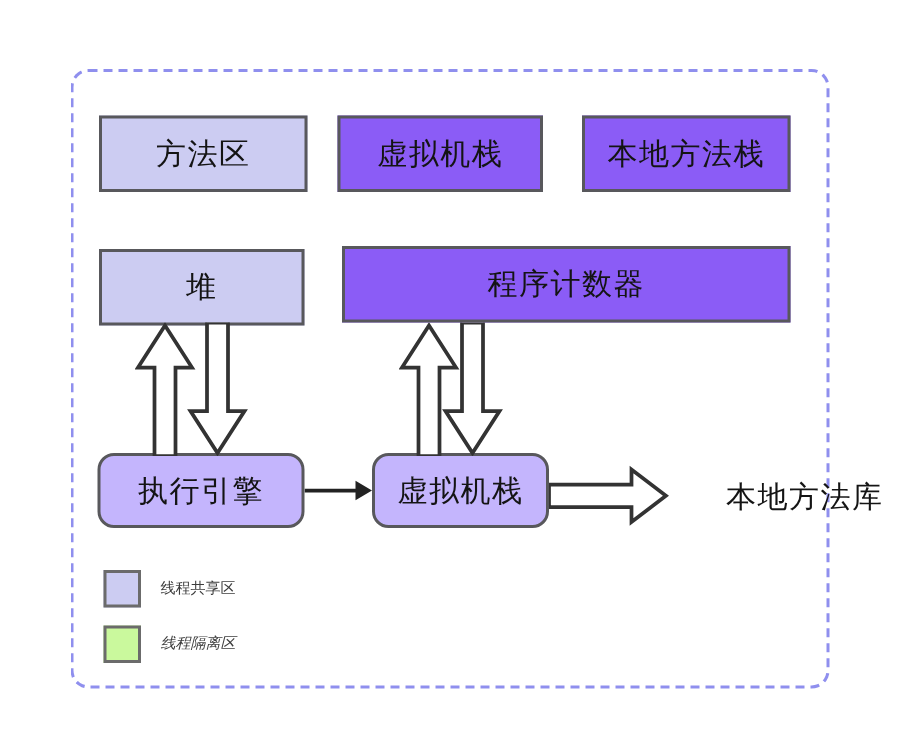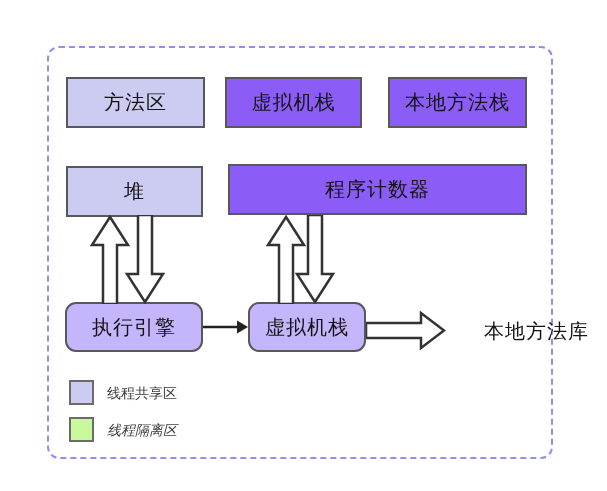--- a/index.html
+++ b/index.html
@@ -44,21 +44,21 @@
     font-size: 20px; color: #141414; letter-spacing: 1px; white-space: nowrap; margin-left: 38px;
   }
   .legend-swatch {
     position: absolute; width: 25px; height: 25px;
     border: 2px solid #6b6b6b; box-sizing: border-box;
   }
   #swatch-shared   { left: 69px; top: 380px; background: #ccccf2; }
   #swatch-isolated { left: 69px; top: 417px; background: #caf99d; }
   .legend-label {
     position: absolute; left: 107px;
-    font-size: 14px; color: #3d3d3d; white-space: nowrap;
+    font-size: 10px; color: #3d3d3d; white-space: nowrap;
   }
   #legend-label-shared   { top: 385px; }
   #legend-label-isolated { top: 422px; font-style: italic; }
 </style>
 </head>
 <body>
 
 <div class="frame"></div>
 
 <div id="method-area" class="box shared">方法区</div>

